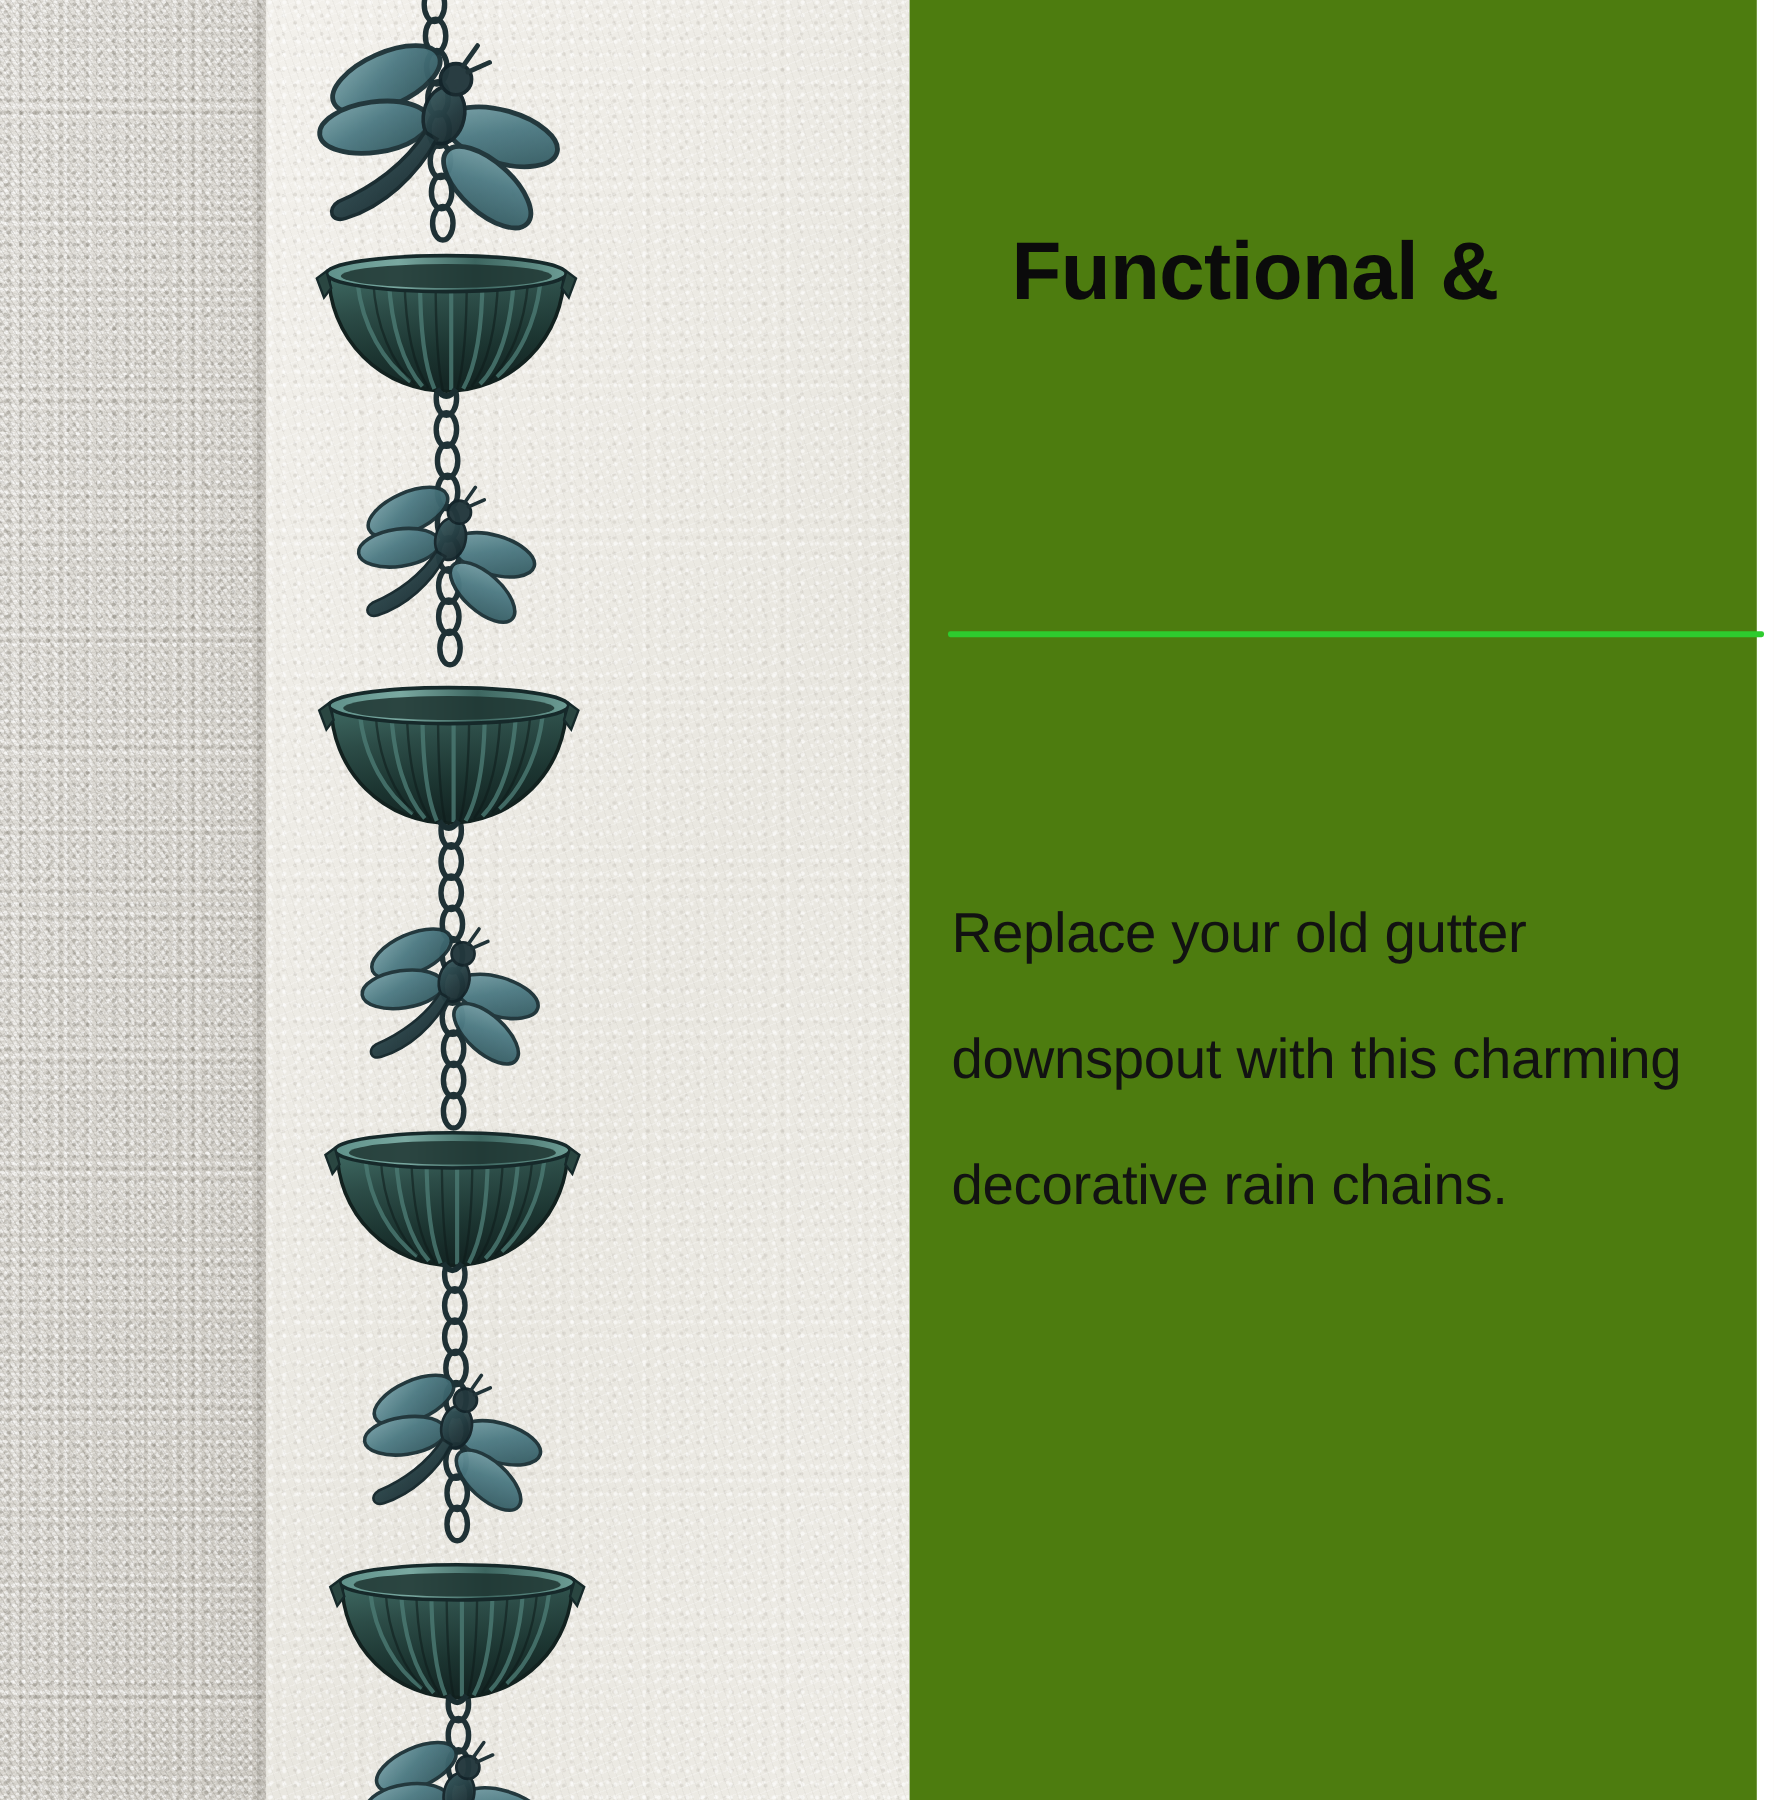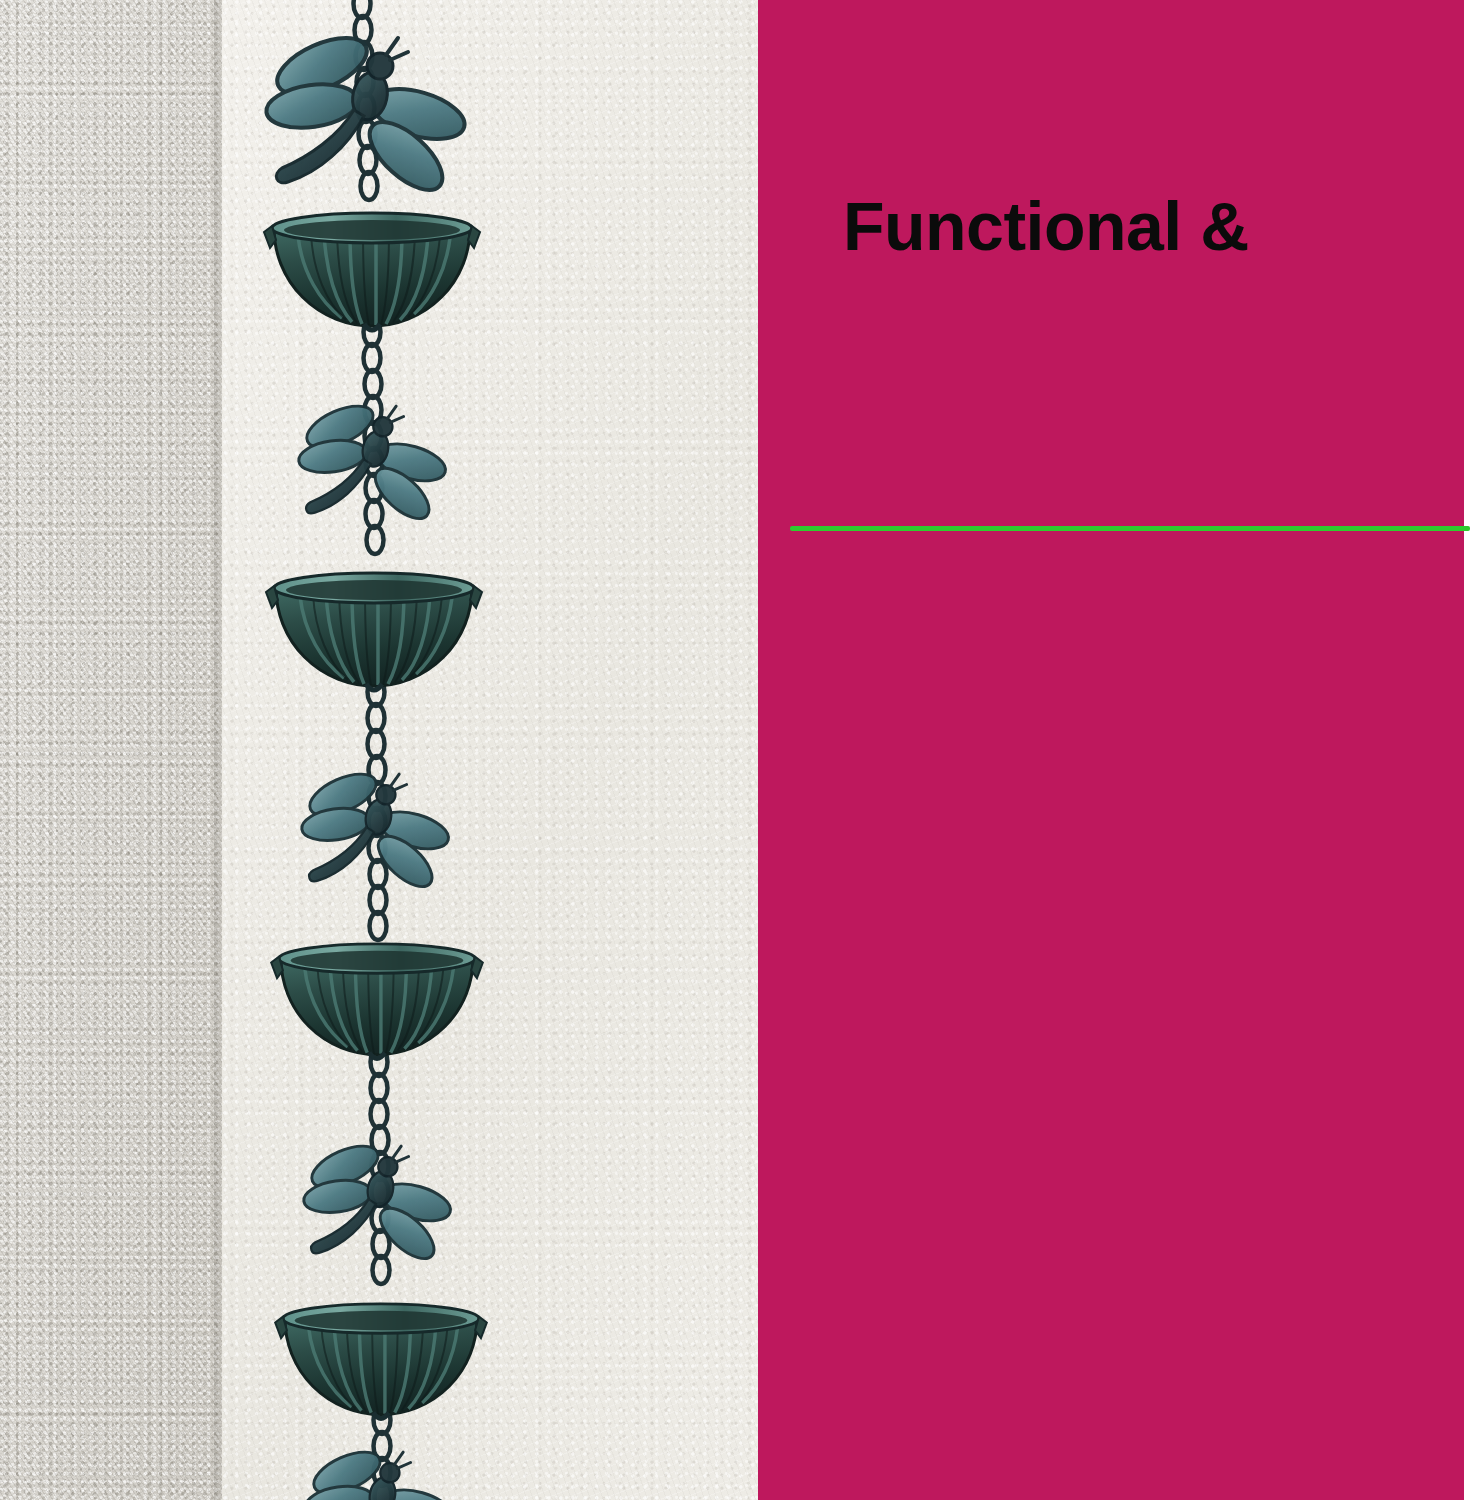--- a/index.html
+++ b/index.html
@@ -78,21 +78,21 @@
       repeating-linear-gradient(-21deg, rgba(255,255,255,.22) 0 1px, transparent 1px 7px);
   }
 
   .chain-stage { position:absolute; left:0; top:0; width:758px; height:1500px; }
 
   
   .text-col {
     position:absolute;
     left:758px; top:0;
     width:706px; height:1500px;
-    background:#be185d;
+    background:#4d7c0f;
     padding-left:27px;
   }
   .headline {
     position:absolute;
     left:85px; top:192px;
     width:610px;
     font-size:68px;
     font-weight:700;
     line-height:1.02;
     color:#0b0b0b;
@@ -308,15 +308,16 @@
       </g>
     </svg>
   </div>
 
   <div class="text-col">
     <div class="headline">Functional &amp;</div>
 
 
     <div class="divider" style="background: rgb(46, 204, 46);"></div>
 
+    <div class="body-copy">Replace your old gutter downspout with this charming decorative rain chains.</div>
   </div>
 
 </div>
 
 </body></html>

